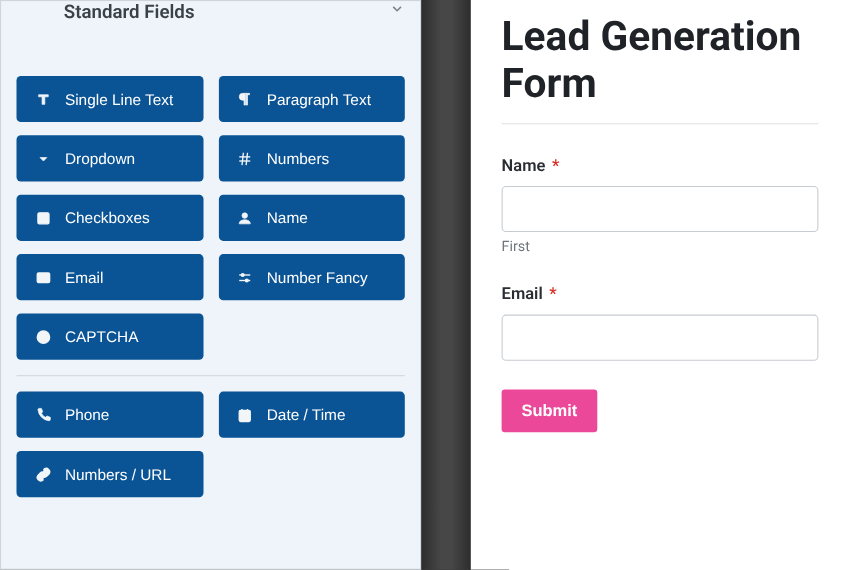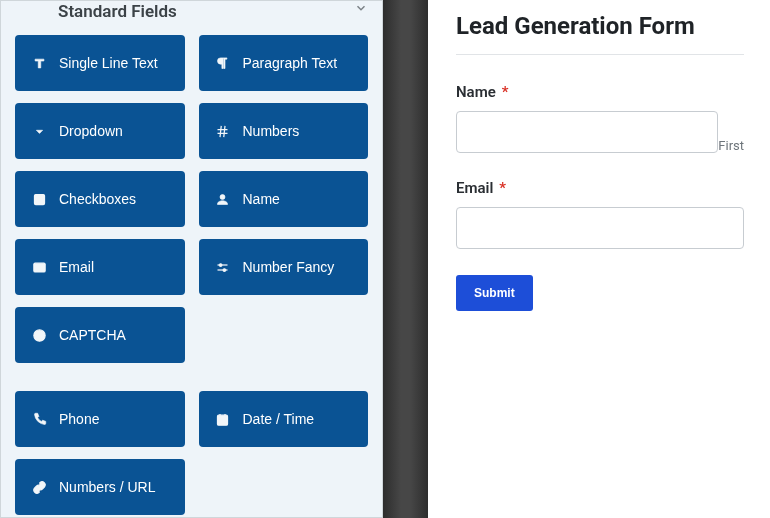--- a/index.html
+++ b/index.html
@@ -37,21 +37,21 @@
     gap: 12px 14px;
     padding: 14px;
   }
   .field-btn {
     background: #0b5394;
     background: #0a5089;
     background: #0a4f88;
     color: #ffffff;
     border: none;
     border-radius: 4px;
-    height: 56px;
+    height: 42px;
     display: flex;
     align-items: center;
     padding: 0 14px;
     font-size: 14px;
     font-weight: 500;
     cursor: pointer;
   }
   .field-btn { background:#0a5394; }
   .field-btn .icon { width: 20px; display: flex; align-items: center; justify-content: center; margin-right: 10px; opacity:0.95; }
   .field-btn .icon svg { width: 15px; height: 15px; fill: currentColor; stroke: currentColor; }
@@ -65,55 +65,55 @@
 
   
   .preview {
     flex: 1;
     height: 518px;
     background: #ffffff;
     padding: 12px 26px 0 28px;
     overflow: hidden;
   }
   .form-title {
-    font-size: 24px;
+    font-size: 37px;
     font-weight: 700;
     color: #1f2327;
     margin-bottom: 14px;
   }
   .hr { height: 1px; background: #e1e4e7; margin-bottom: 28px; }
   .form-label {
     font-size: 15px;
     font-weight: 600;
     color: #2a2e33;
     margin-bottom: 10px;
     display: flex;
     gap: 6px;
   }
   .req { color: #d93025; font-weight: 600; }
   .name-row { display: flex; gap: 14px; }
-  .name-col { flex:1; display:flex; flex-direction:row;align-items:flex-end; }
+  .name-col { flex:1; display:flex; flex-direction:column; }
   .text-input {
     height: 42px;
     border: 1px solid #c7ccd1;
     border-radius: 4px;
     background: #fff;
     padding: 0 10px;
     font-size: 15px;
     width: 100%;
   }
   .sublabel { font-size: 13px; color: #6e757b; margin-top: 6px; }
   .field-block { margin-bottom: 26px; }
   .submit-btn {
-    background: #1d4ed8;
+    background: #ec4899;
     color: #fff;
     border: none;
     border-radius: 3px;
     padding: 11px 18px;
-    font-size: 12px;
+    font-size: 15px;
     font-weight: 600;
     cursor: pointer;
   }
 </style>
 </head>
 <body>
 
 <div class="sidebar">
 
   <div class="section-header">

